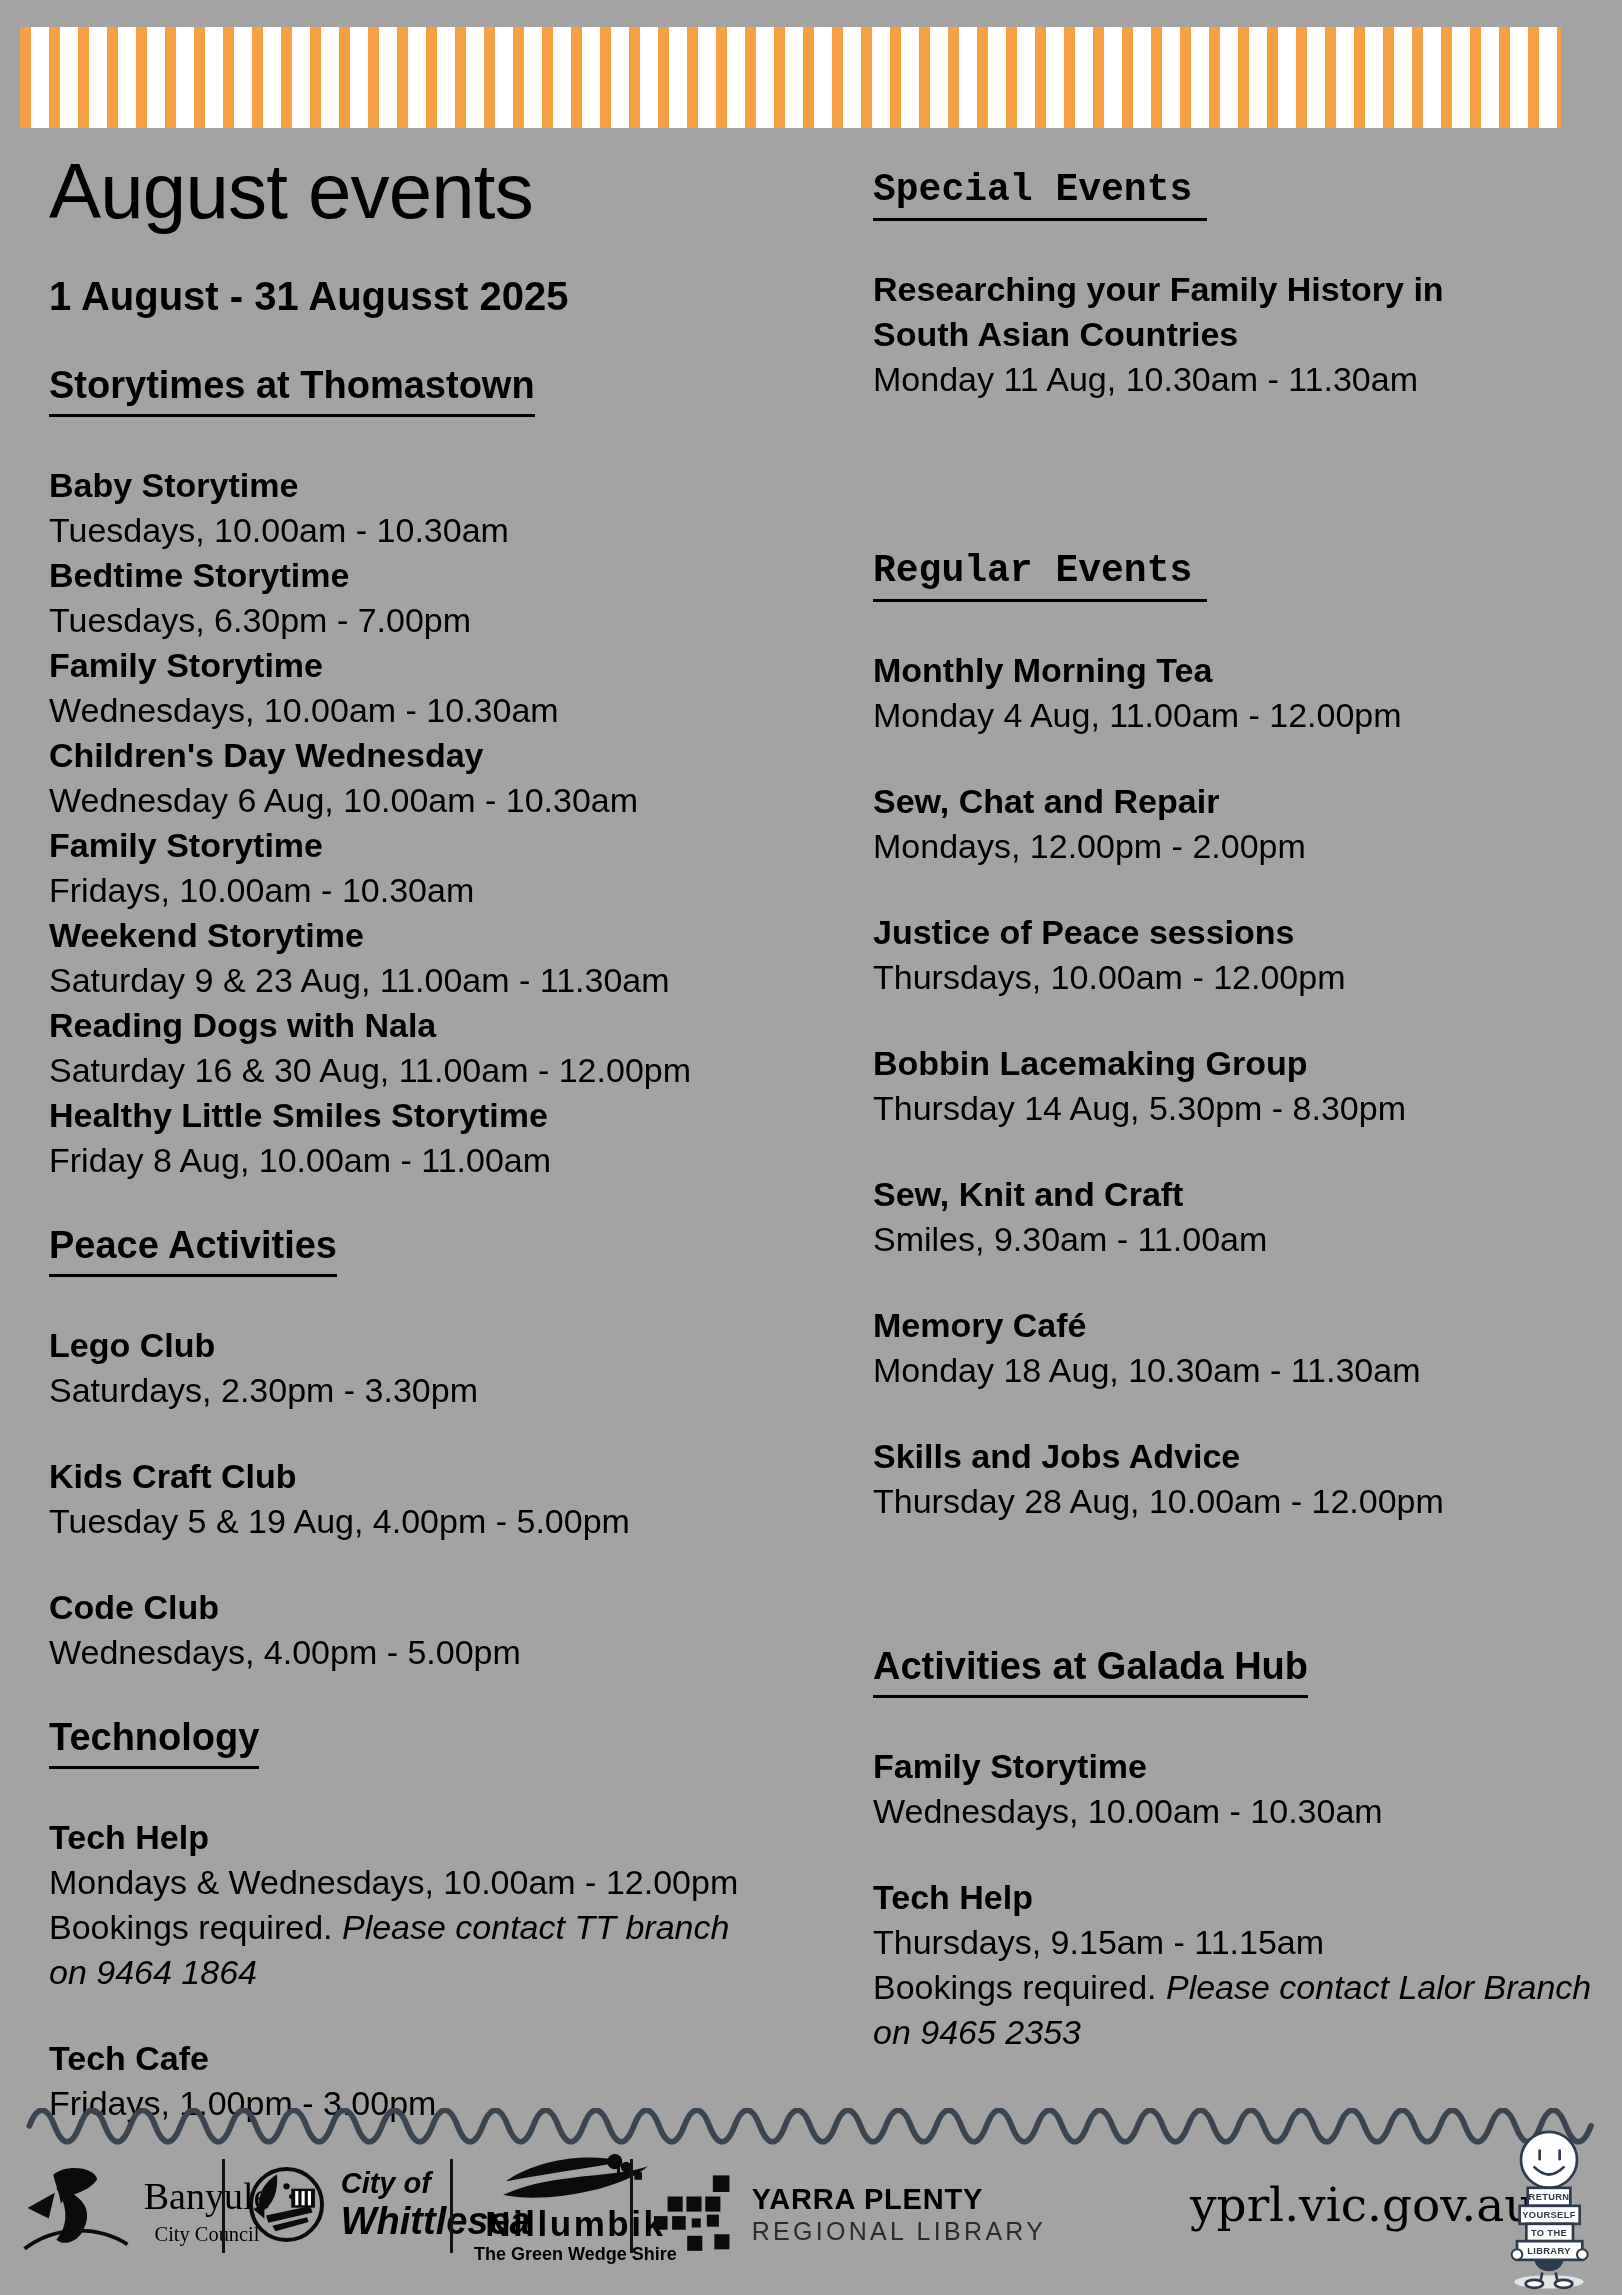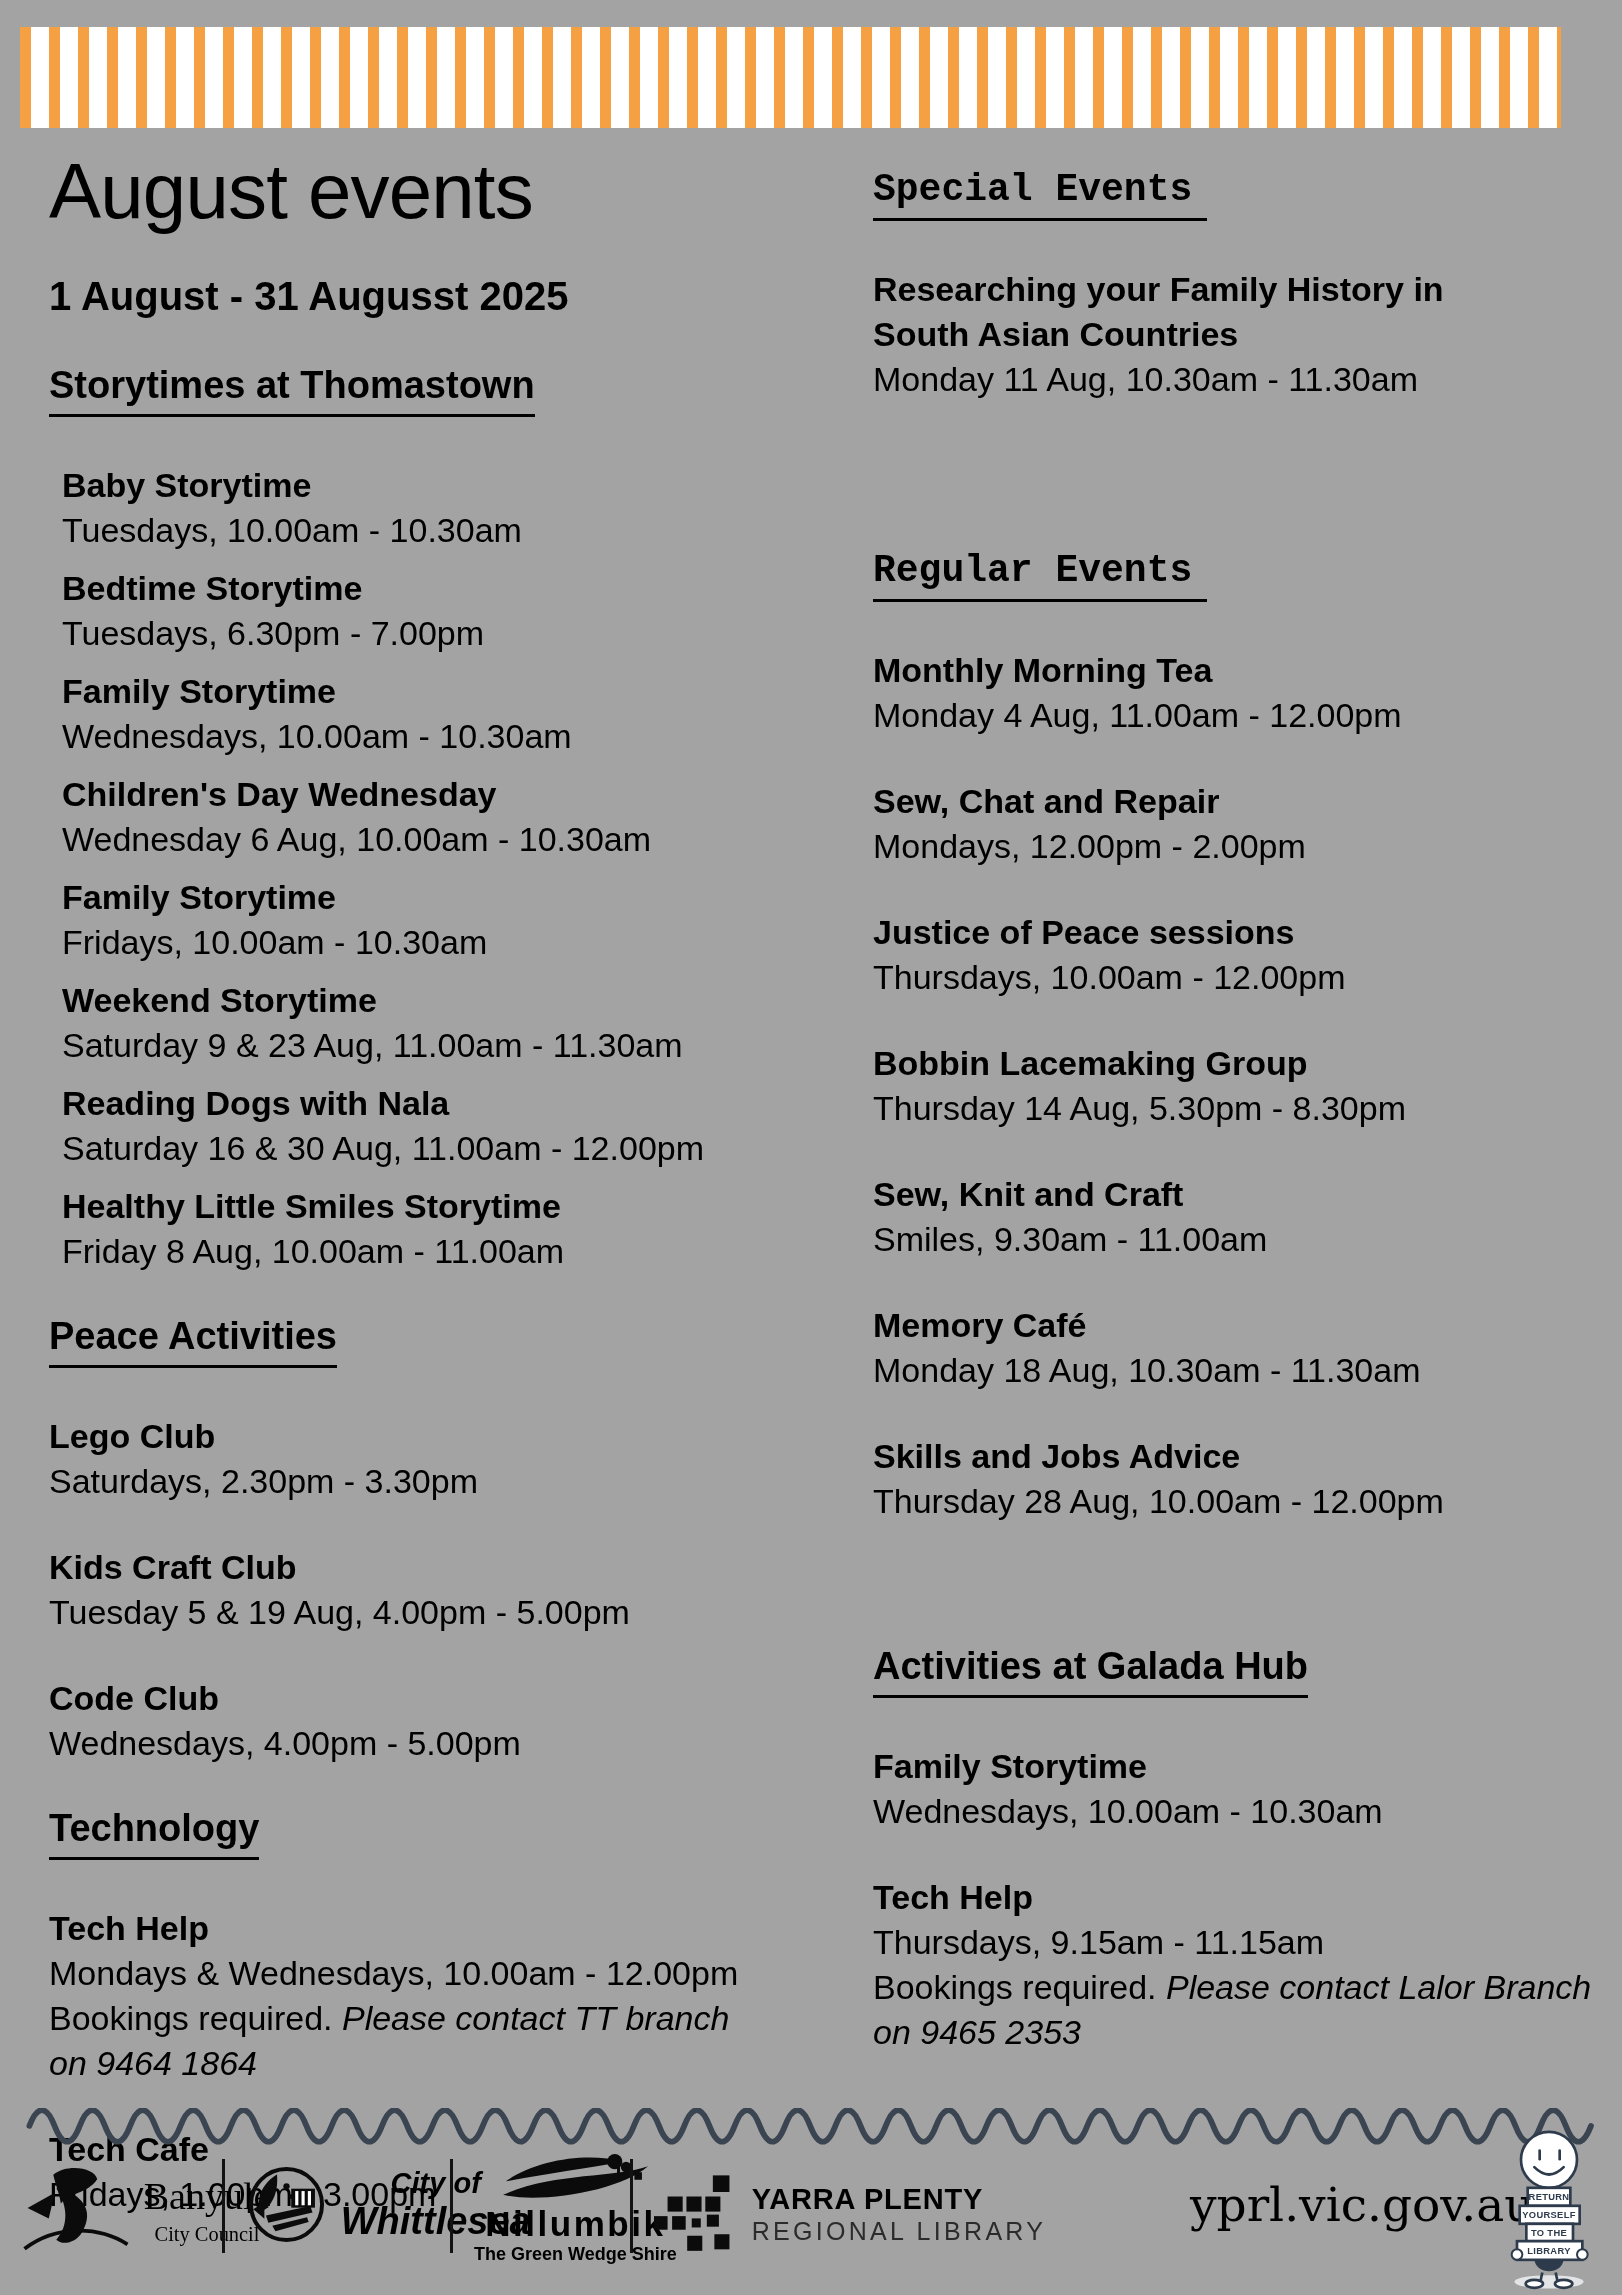--- a/index.html
+++ b/index.html
@@ -21,33 +21,33 @@
   section{margin:0;}
   #left-sections section + section{margin-top:39px;}
   #right-sections section:nth-child(2){margin-top:143px;}
   #right-sections section:nth-child(3){margin-top:119px;}
   h2{font-size:38px;font-weight:700;line-height:47px;margin:0 0 46px 0;}
   h2 .hu{border-bottom:3.3px solid #000;padding-bottom:4.9px;display:inline-block;}
   h2 .hu.trail{padding-right:14.7px;font-family:Liberation Mono, monospace;}
   .event-name,.event-detail{font-size:34px;line-height:45px;}
   .event-name{font-weight:700;}
   .event-detail em{font-style:italic;}
-  .events.compact .event{margin:13px;}
+  .events.compact .event{margin:0;}
   .events.spaced .event{margin-bottom:41px;}
   .events.spaced .event:last-child{margin-bottom:0;}
   
   .wave{position:absolute;left:0;top:2108px;width:1622px;height:39px;}
   .vdiv{position:absolute;top:2159px;width:2.5px;height:94px;background:#121212;}
   .logo{position:absolute;display:flex;align-items:center;gap:14.7px;}
   .logo-banyule{left:23px;top:2165px;}
   .banyule-text{text-align:center;font-family:"Liberation Serif", serif;}
   .banyule-name{font-size:38px;line-height:41px;}
   .banyule-sub{font-size:20.4px;line-height:24.5px;margin-top:4.9px;}
   .logo-whittlesea{left:247px;top:2165px;}
-  .whit-text{font-style:italic;font-weight:700;line-height:1.0;text-align:center;}
+  .whit-text{font-style:italic;font-weight:700;line-height:1.0;}
   .whit-l1{font-size:29px;}
   .whit-l2{font-size:38px;margin-top:3.3px;}
   .logo-nillumbik{left:474px;top:2152px;flex-direction:column;gap:1.6px;align-items:center;}
   .nil-name{font-size:35px;font-weight:700;letter-spacing:2.5px;line-height:38px;}
   .nil-sub{font-size:18px;font-weight:700;line-height:21px;}
   .logo-yprl{left:654px;top:2174px;}
   .yprl-l1{font-size:29px;font-weight:700;letter-spacing:0.8px;line-height:33px;}
   .yprl-l2{font-size:25px;font-weight:300;letter-spacing:3.3px;line-height:31px;color:#2b2b2b;}
   .site-url{position:absolute;left:1190px;top:2177px;font-family:"DejaVu Serif", serif;font-size:47px;letter-spacing:0px;}
   .mascot{position:absolute;left:1501px;top:2123px;}

